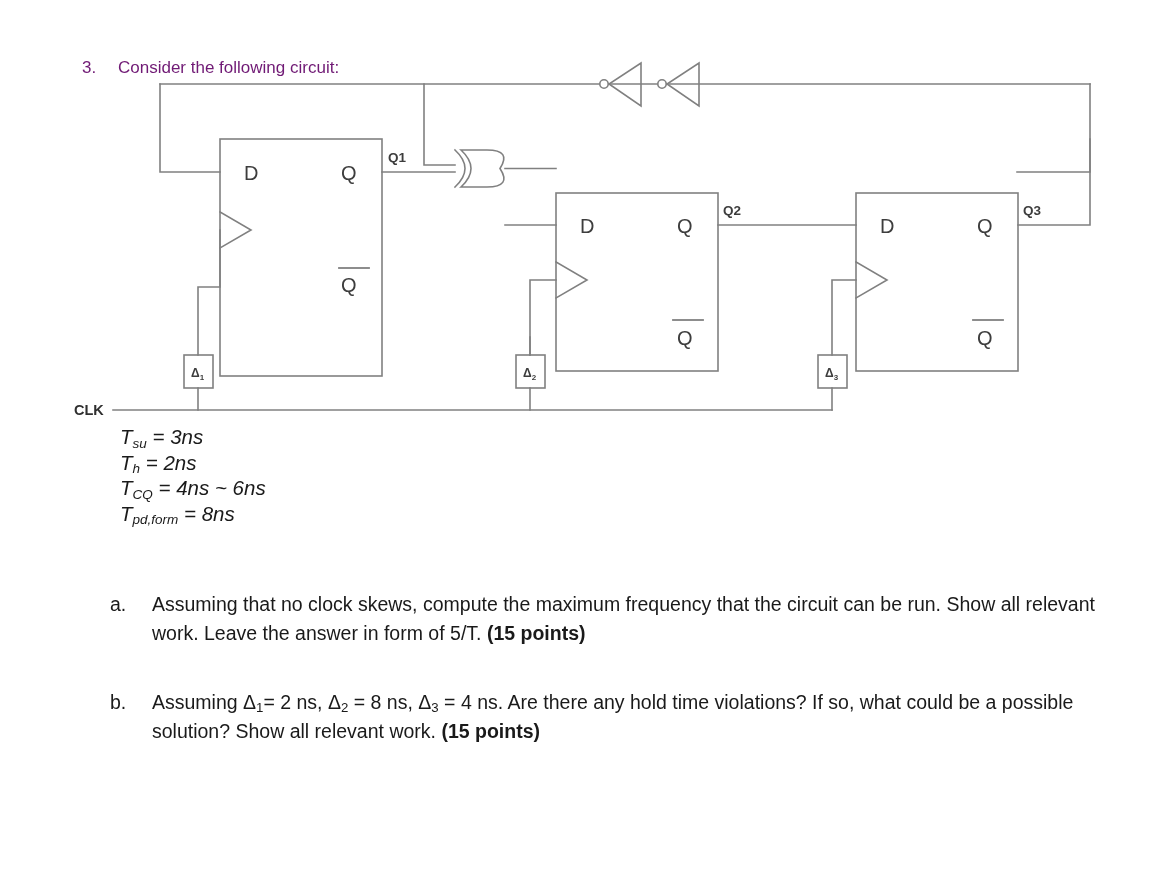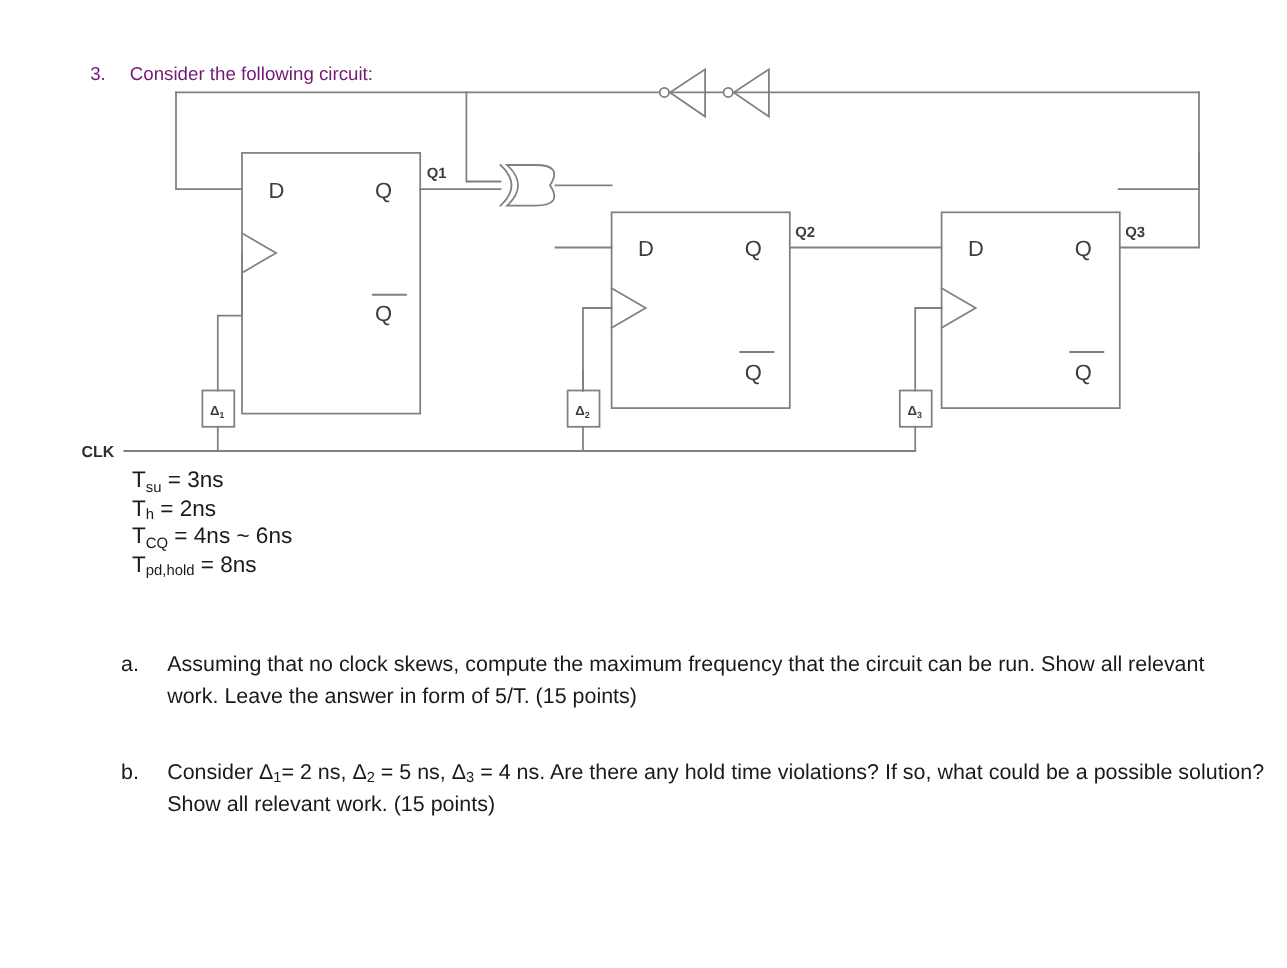--- a/index.html
+++ b/index.html
@@ -46,20 +46,21 @@
   }
 
   
   #timing-params {
     position: absolute;
     left: 120px;
     top: 424px;
     font-size: 20.5px;
     line-height: 25.5px;
     color: #1a1a1a;
+    font-style: italic;
   }
   #timing-params .prow {
     white-space: nowrap;
   }
   #timing-params sub {
     font-size: 0.66em;
     line-height: 0;
     vertical-align: baseline;
     position: relative;
     top: 0.28em;
@@ -75,21 +76,21 @@
   .subq .marker {
     position: absolute;
     left: 0;
     top: 0;
     width: 26px;
   }
   .subq .body {
     margin-left: 42px;
     display: block;
   }
-  .subq .body b { font-weight: normal; }
+  .subq .body b { font-weight: bold; }
   .subq sub {
     font-size: 0.68em;
     line-height: 0;
     vertical-align: baseline;
     position: relative;
     top: 0.26em;
   }
   #subq-a { left: 110px; top: 590px; width: 1010px; }
   #subq-b { left: 110px; top: 688px; width: 1040px; }
 </style>
@@ -192,24 +193,24 @@
 
     <text x="74" y="360" font-size="14.5" font-weight="bold" fill="#2f2f2f">CLK</text>
   </g>
 </svg>
 </div>
 
 <div id="timing-params">
   <div class="prow"><span>T</span><sub>su</sub><span> = 3ns</span></div>
   <div class="prow"><span>T</span><sub>h</sub><span> = 2ns</span></div>
   <div class="prow"><span>T</span><sub>CQ</sub><span> = 4ns ~ 6ns</span></div>
-  <div class="prow"><span>T</span><sub>pd,hold</sub><span>  = 8ns</span></div>
+  <div class="prow"><span>T</span><sub>pd,form</sub><span>  = 8ns</span></div>
 </div>
 
 <div class="subq" id="subq-a">
   <span class="marker">a.</span>
   <span class="body"><span>Assuming that no clock skews, compute the maximum frequency that the circuit can be run. Show all relevant work. Leave the answer in form of 5/T. </span><b>(15 points)</b></span>
 </div>
 
 <div class="subq" id="subq-b">
   <span class="marker">b.</span>
-  <span class="body"><span>Consider Δ</span><sub>1</sub><span>= 2 ns, Δ</span><sub>2</sub><span> = 5 ns, Δ</span><sub>3</sub><span> = 4 ns. Are there any hold time violations? If so, what could be a possible solution? Show all relevant work. </span><b>(15 points)</b></span>
+  <span class="body"><span>Assuming Δ</span><sub>1</sub><span>= 2 ns, Δ</span><sub>2</sub><span> = 8 ns, Δ</span><sub>3</sub><span> = 4 ns. Are there any hold time violations? If so, what could be a possible solution? Show all relevant work. </span><b>(15 points)</b></span>
 </div>
 
 </body></html>

